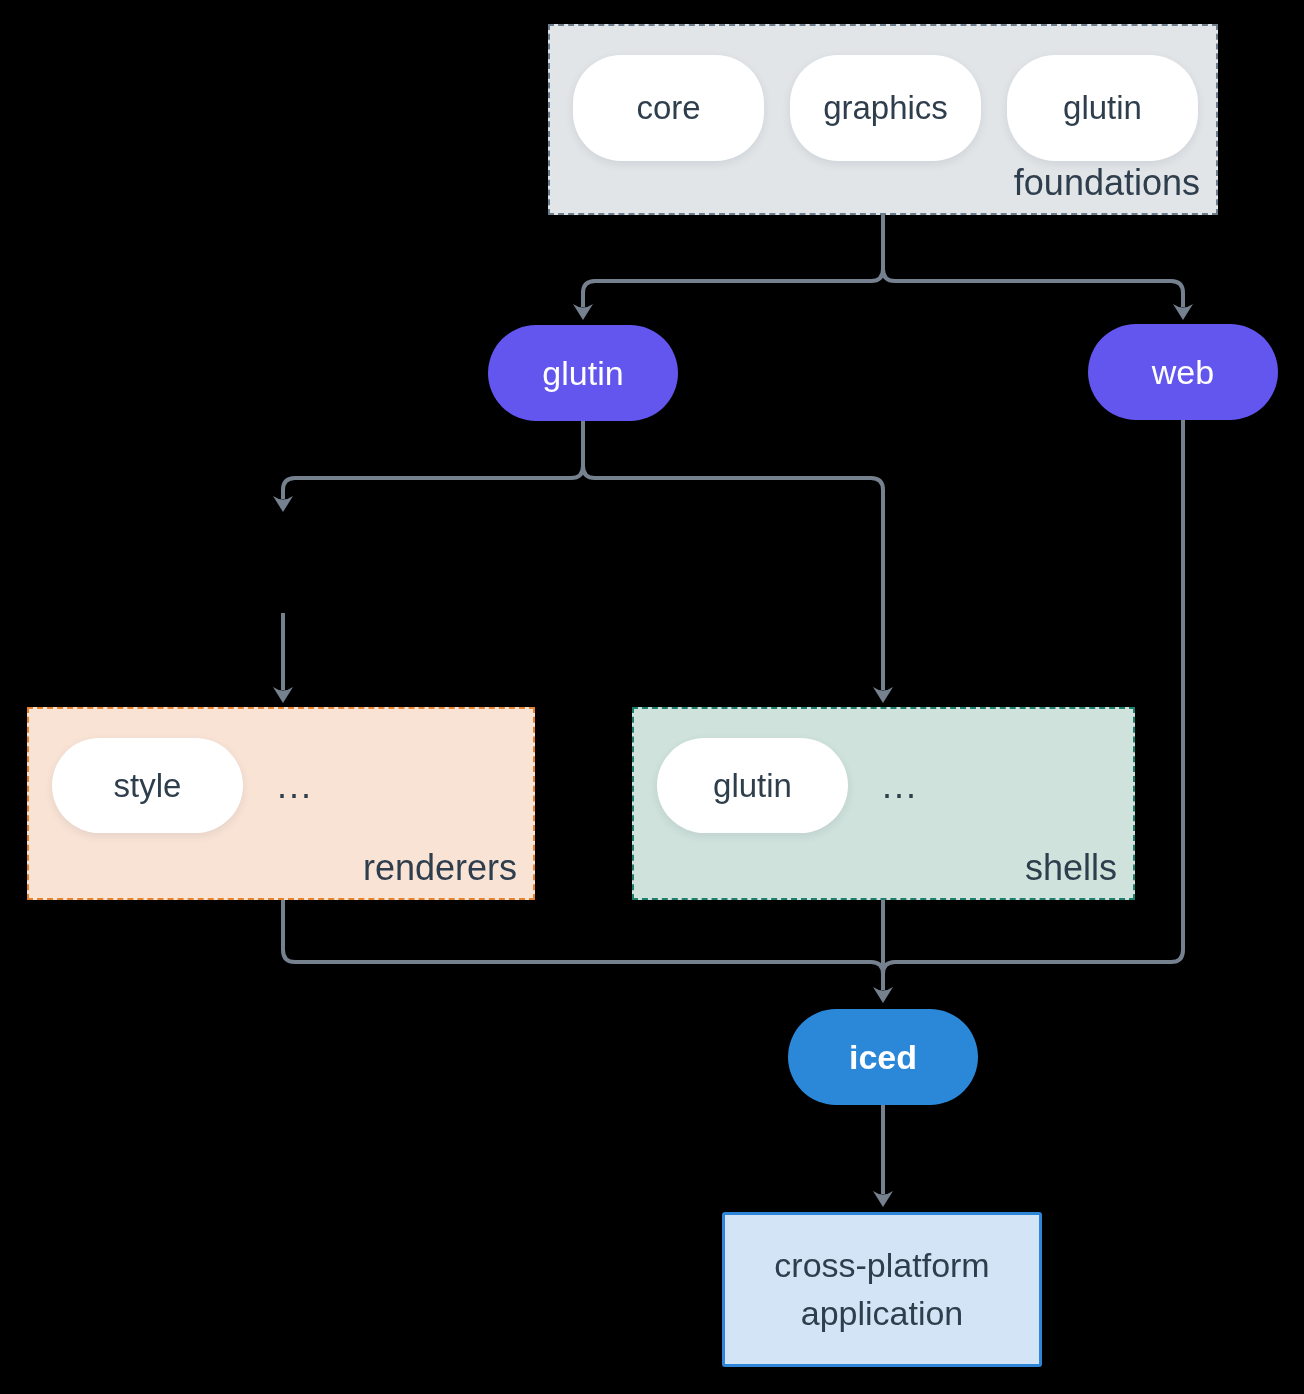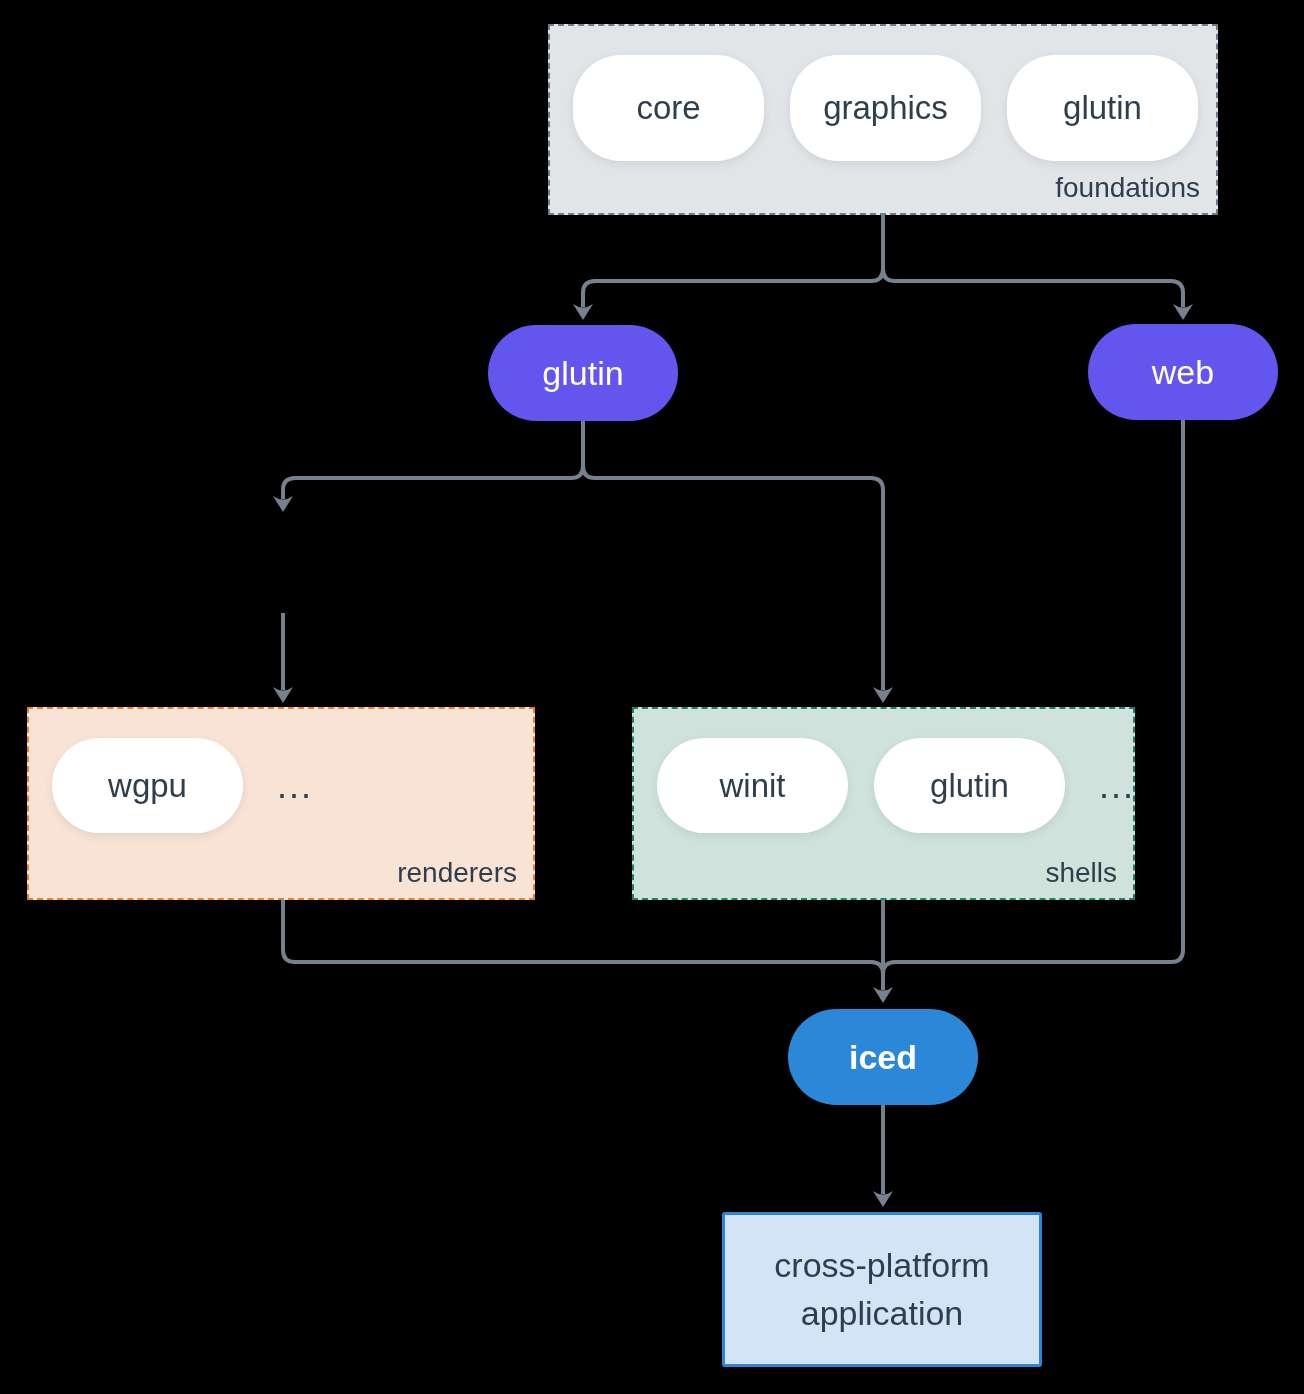--- a/index.html
+++ b/index.html
@@ -42,21 +42,21 @@
     background:var(--pill-white);color:var(--text-dark);
     border-radius:48px;font-size:33px;
     box-shadow:0 3px 8px rgba(45,62,80,0.10);
   }
   .foundations .pill{width:191px;height:106px;}
   .renderers .pill,.shells .pill{width:191px;height:95px;}
   .ellipsis{color:var(--text-dark);font-size:36px;letter-spacing:2px;padding-left:8px;}
 
   .group-label{
     position:absolute;right:16px;bottom:9px;
-    color:var(--text-dark);font-size:28px;
+    color:var(--text-dark);font-size:36px;
   }
 
   .node{
     position:absolute;z-index:3;width:190px;height:96px;
     display:flex;align-items:center;justify-content:center;
     border-radius:48px;color:var(--text-light);font-size:34px;
     box-shadow:none;
   }
   .node.native{left:488px;top:325px;background:var(--purple);}
   .node.web{left:1088px;top:324px;background:var(--purple);}
@@ -106,29 +106,28 @@
       <div class="pill">glutin</div>
     </div>
     <div class="group-label">foundations</div>
   </div>
 
   <div class="node native">glutin</div>
   <div class="node web">web</div>
 
   <div class="group renderers">
     <div class="pill-row">
-      <div class="pill">wgpu</div>
+      <div class="pill">style</div>
       <div class="ellipsis">...</div>
     </div>
     <div class="group-label">renderers</div>
   </div>
 
   <div class="group shells">
     <div class="pill-row">
-      <div class="pill">winit</div>
       <div class="pill">glutin</div>
       <div class="ellipsis">...</div>
     </div>
     <div class="group-label">shells</div>
   </div>
 
   <div class="node iced">iced</div>
 
   <div class="app-box">
     <span>cross-platform application</span>

